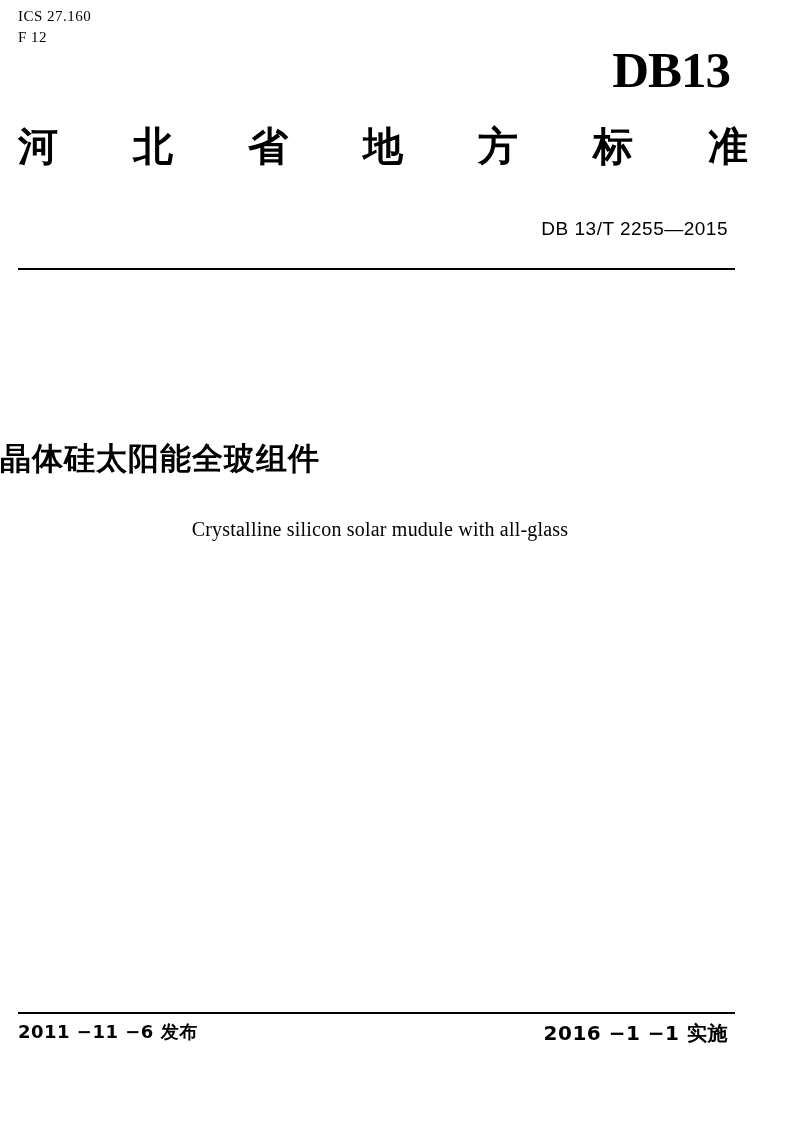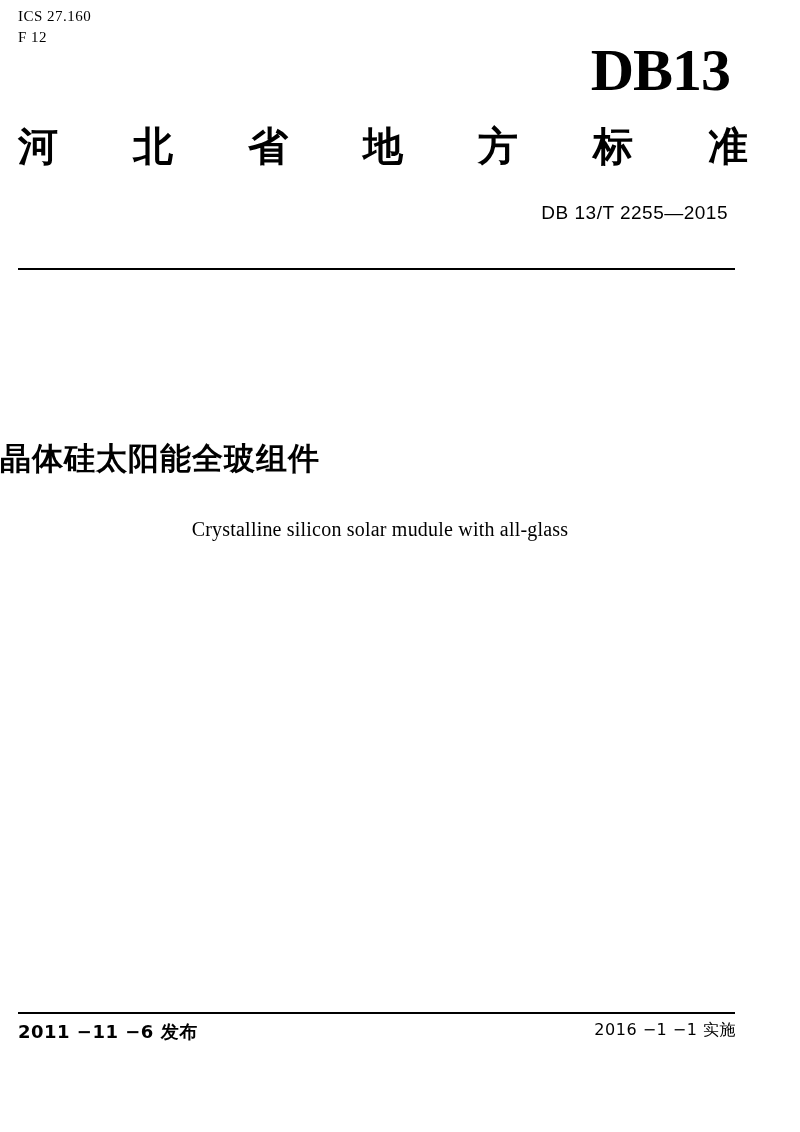--- a/index.html
+++ b/index.html
@@ -35,21 +35,21 @@
   }
   .ics-line { white-space: pre; }
 
   
   .db13 {
     position: absolute;
     right: 70px;
     top: 32px;
     font-family: "Liberation Serif", serif;
     font-weight: bold;
-    font-size: 60px;
+    font-size: 51px;
     letter-spacing: -1px;
     line-height: 76px;
   }
 
   
   .province-title {
     position: absolute;
     left: 18px;
     top: 122px;
     width: 730px;
@@ -59,21 +59,21 @@
     line-height: 48px;
     display: flex;
     justify-content: space-between;
   }
   .province-title span { display: inline-block; }
 
   
   .std-no {
     position: absolute;
     right: 72px;
-    top: 202px;
+    top: 218px;
     font-family: "Liberation Sans", sans-serif;
     font-size: 19px;
     letter-spacing: 0.5px;
   }
 
   
   .rule-top {
     position: absolute;
     left: 18px;
     top: 268px;
@@ -118,25 +118,25 @@
     position: absolute;
     left: 18px;
     top: 1020px;
     font-family: "DejaVu Sans", sans-serif;
     font-weight: bold;
     font-size: 18px;
     letter-spacing: 0.5px;
   }
   .date-right {
     position: absolute;
-    right: 64px;
+    right: 72px;
     top: 1020px;
     font-family: "DejaVu Sans", sans-serif;
-    font-weight: normal;
-    font-size: 16px;
+    font-weight: bold;
+    font-size: 20px;
     letter-spacing: 0.5px;
   }
 
   
   .issuer {
     position: absolute;
     left: 0;
     top: 1095px;
     width: 760px;
     text-align: center;

